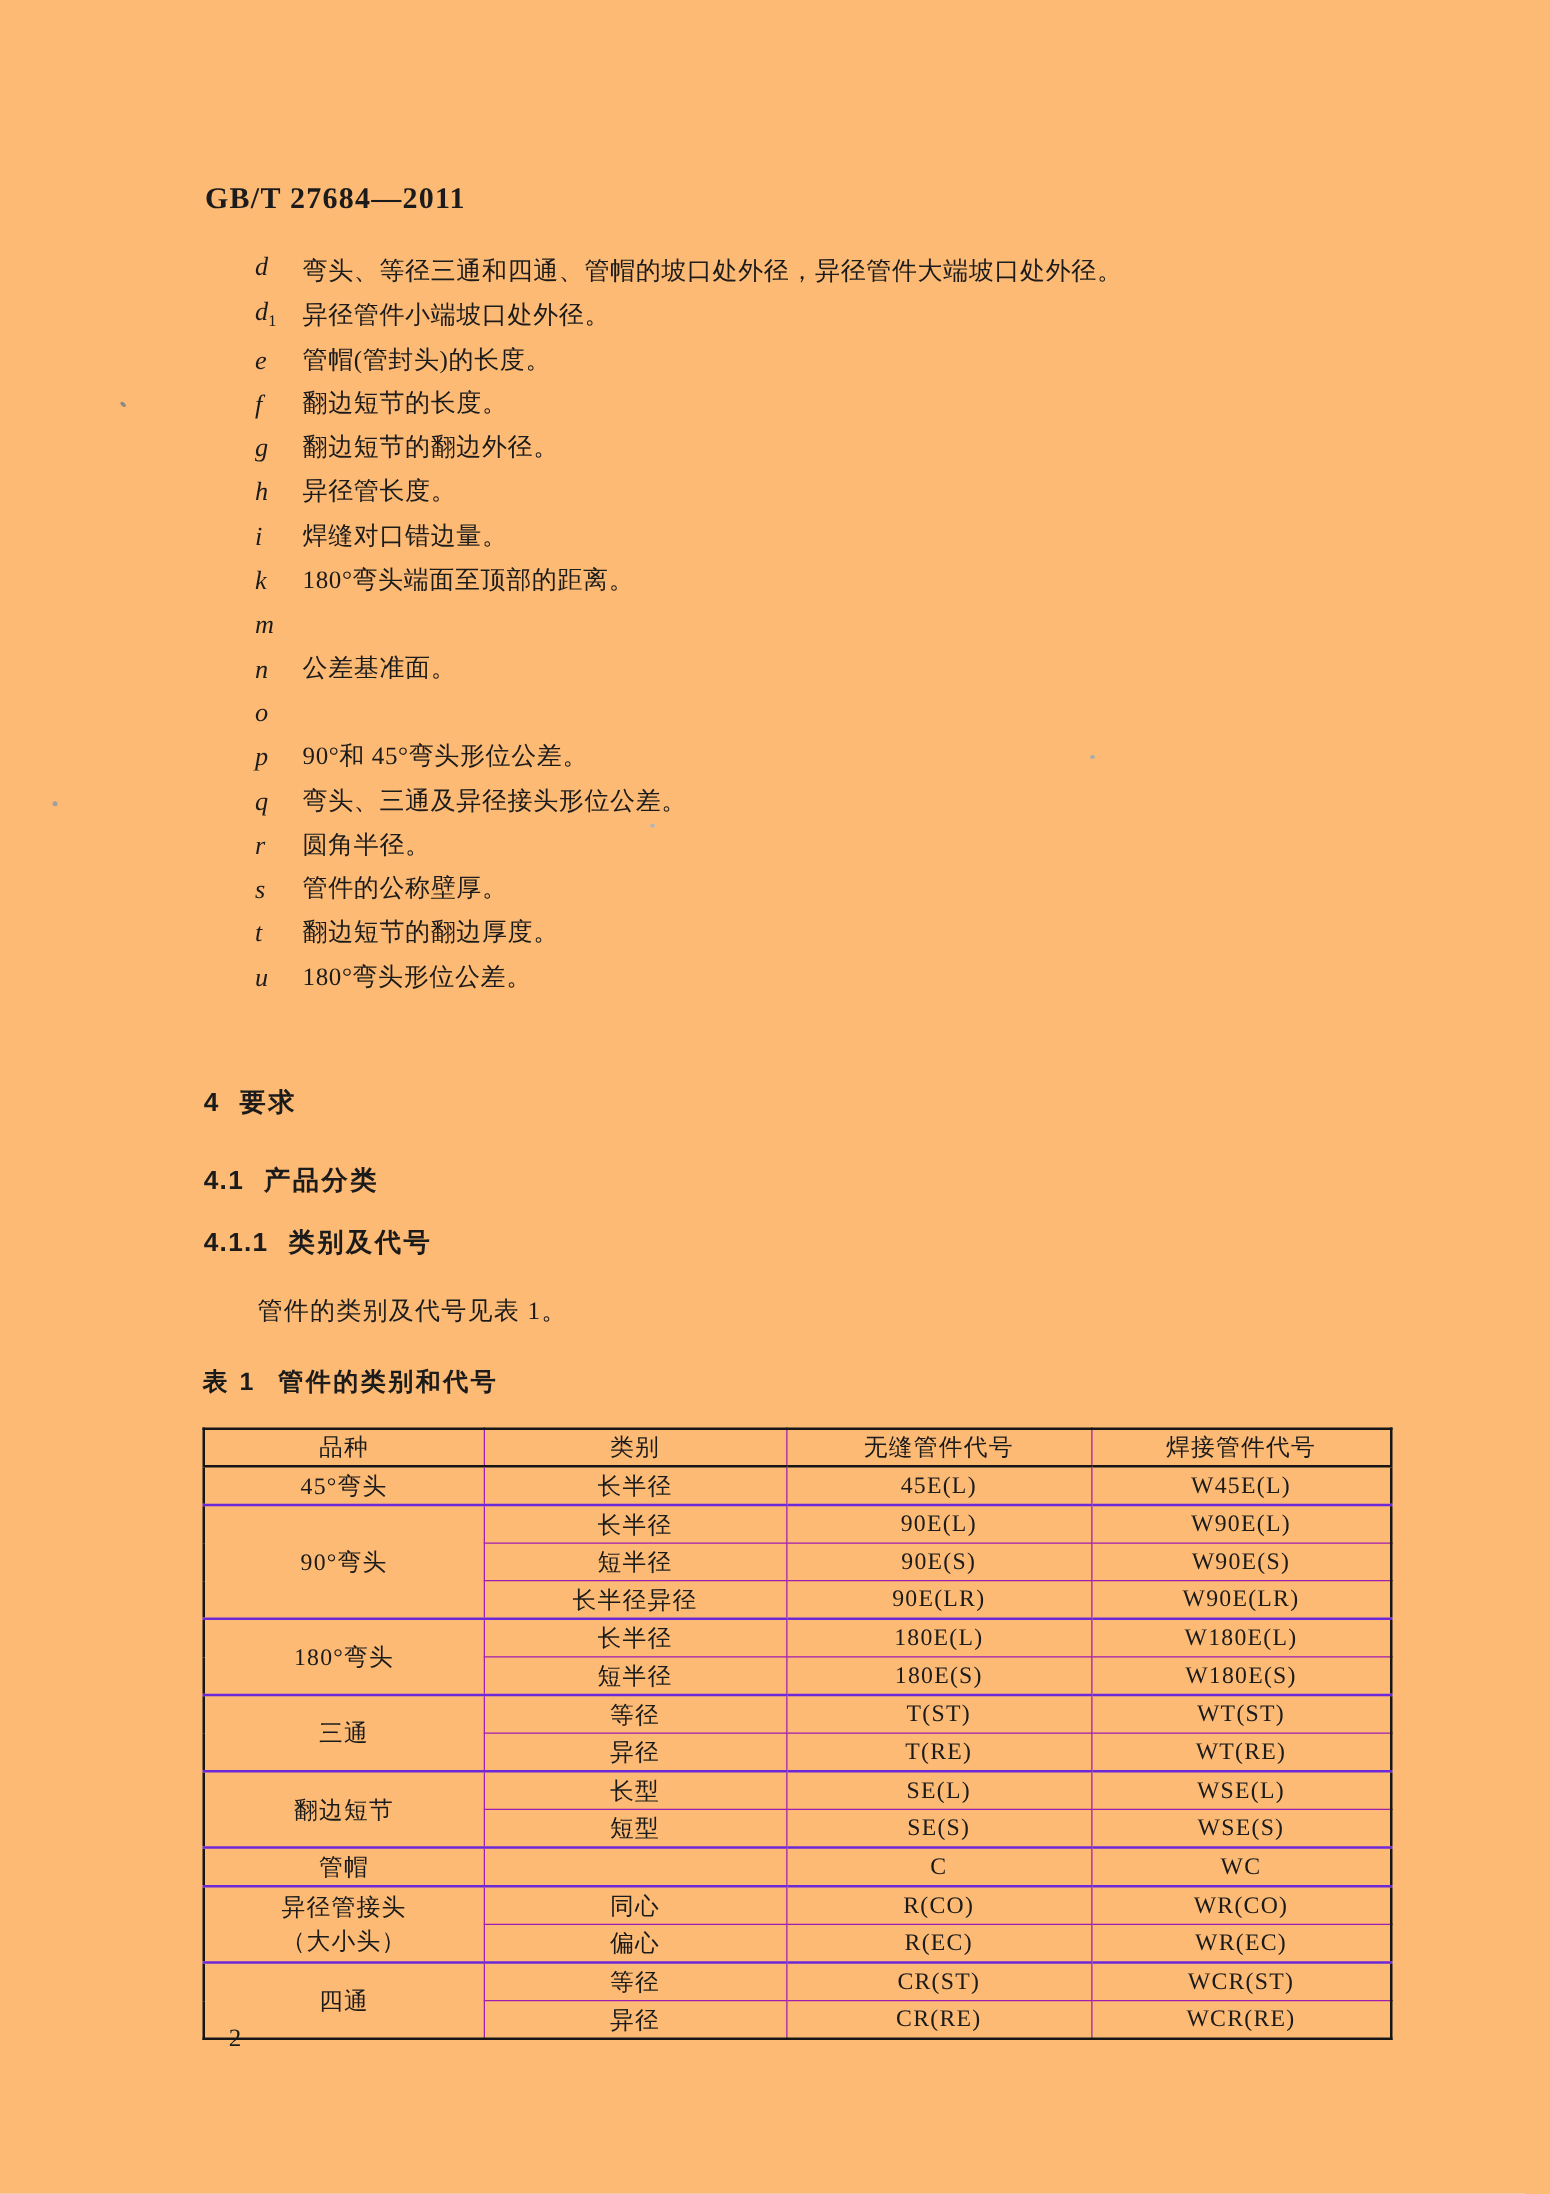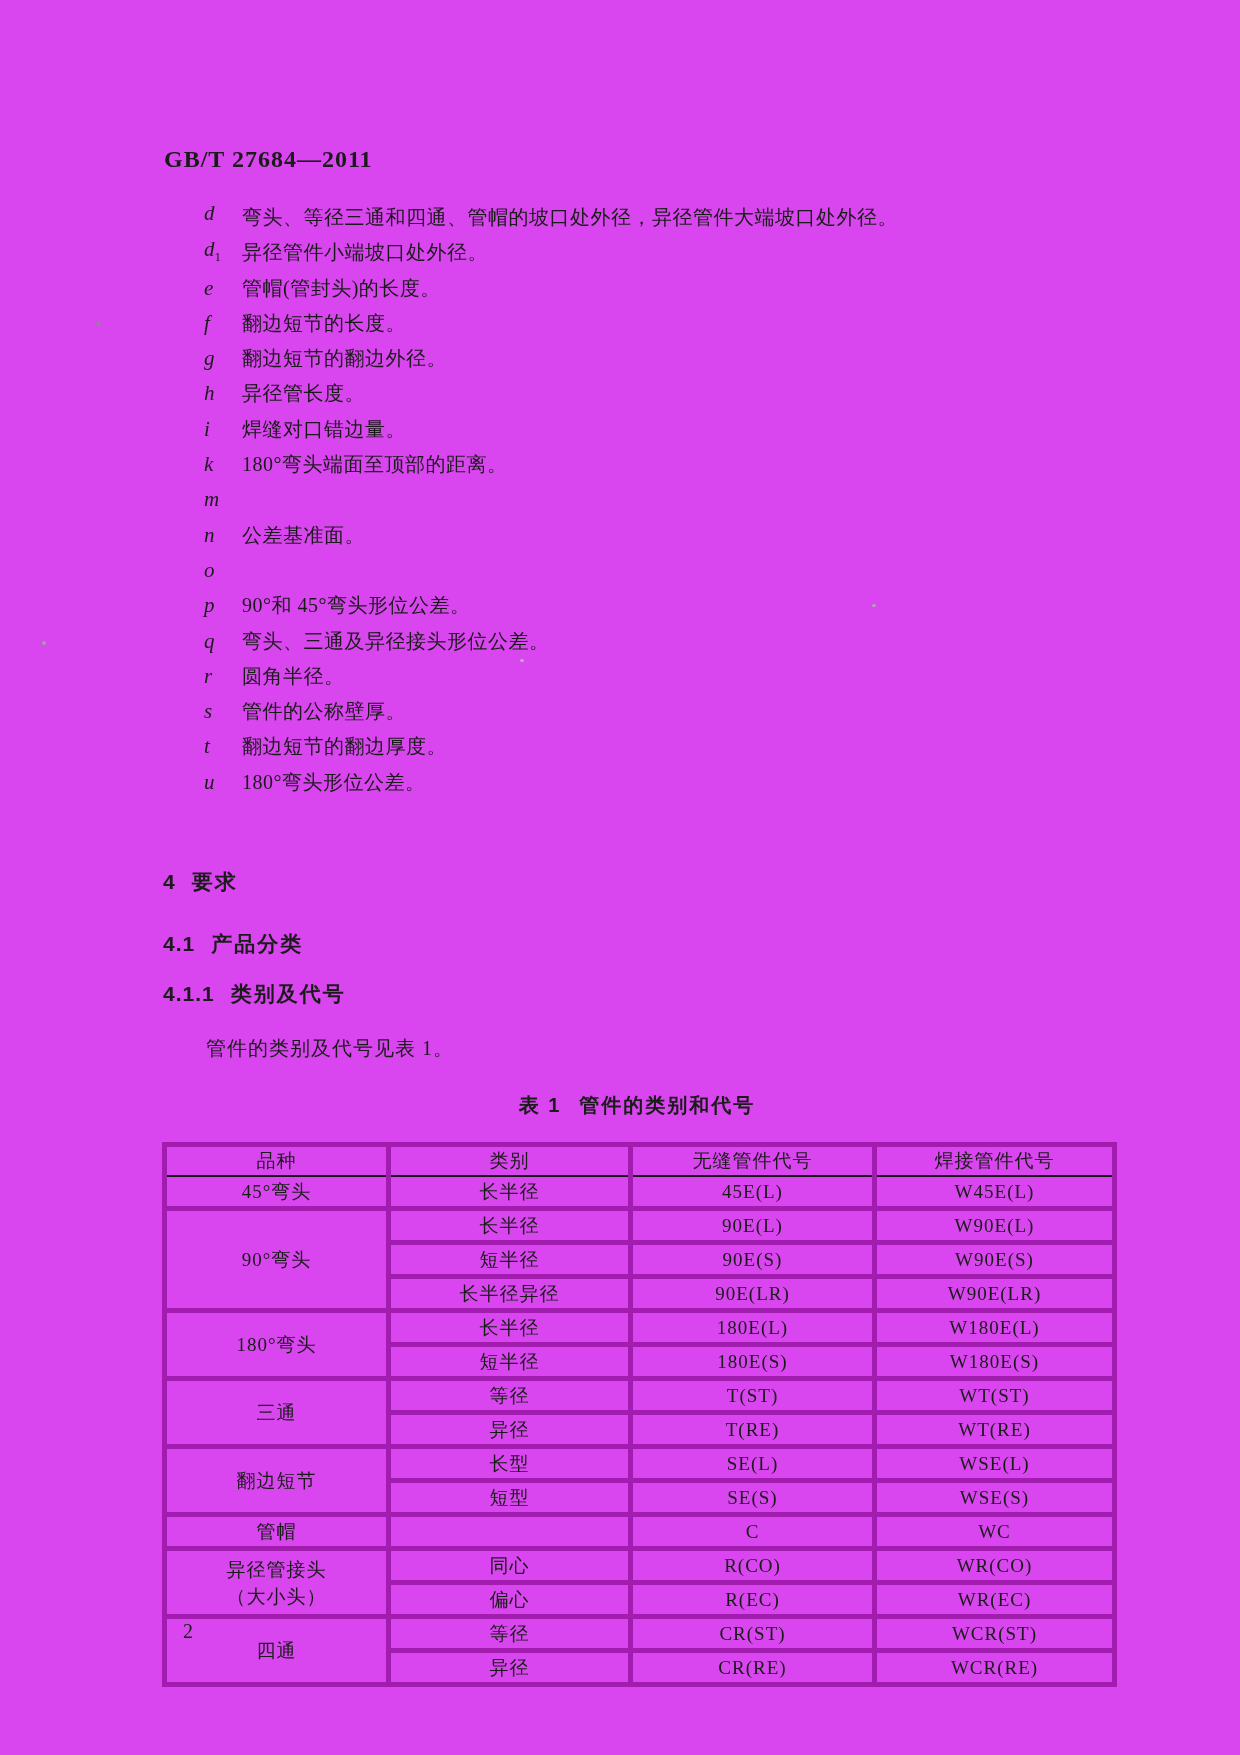--- a/index.html
+++ b/index.html
@@ -1,20 +1,20 @@
 <!DOCTYPE html>
 <html><head>
 <meta charset="utf-8">
 <style>
   html,body{margin:0;padding:0;background:#e8e8e8;}
   .page{
     position:relative;
     width:1240px;height:1755px;
     margin:0 auto;
-    background:#d946ef;
+    background:#fdba74;
     font-family:"Liberation Serif","DejaVu Serif",serif;
     color:#1b1b1b;
     overflow:hidden;
   }
   
   .doc-number{
     position:absolute;left:164px;top:146px;
     font-size:24px;font-weight:bold;letter-spacing:1px;
     font-family:"Liberation Serif","DejaVu Serif",serif;
   }
@@ -37,38 +37,38 @@
   #h-41{top:930px;}
   #h-411{top:980px;}
   
   .intro{
     position:absolute;left:206px;top:1035px;
     font-size:20px;letter-spacing:1px;white-space:nowrap;
   }
   
   .table-title{
     position:absolute;left:162px;top:1092px;width:950px;
-    text-align:center;font-family:"Liberation Sans","DejaVu Sans",sans-serif;
+    text-align:left;font-family:"Liberation Sans","DejaVu Sans",sans-serif;
     font-weight:bold;font-size:20px;
   }
   .table-title .tt-num{letter-spacing:2px;}
   .table-title .tt-text{margin-left:18px;letter-spacing:2px;}
   
   table.cls{
     position:absolute;left:162px;top:1142px;
     width:950px;border-collapse:collapse;table-layout:fixed;
     border:2.5px solid #161616;
     font-size:19px;
   }
   table.cls col.c1{width:224px;}
   table.cls col.c2{width:242px;}
   table.cls col.c3{width:244px;}
   table.cls col.c4{width:240px;}
   table.cls th,table.cls td{
-    border:5px solid #a21caf;
+    border:1px solid #a21caf;
     text-align:center;vertical-align:middle;
     padding:0;font-weight:normal;
     letter-spacing:1px;
   }
   table.cls th{height:28px;border-bottom:2.5px solid #161616;}
   table.cls td{height:29px;}
   table.cls tr.grp td{border-top:2px solid #6d28d9;margin-top:44px;}
   .name2line div{line-height:27px;}
   
   .page-number{

